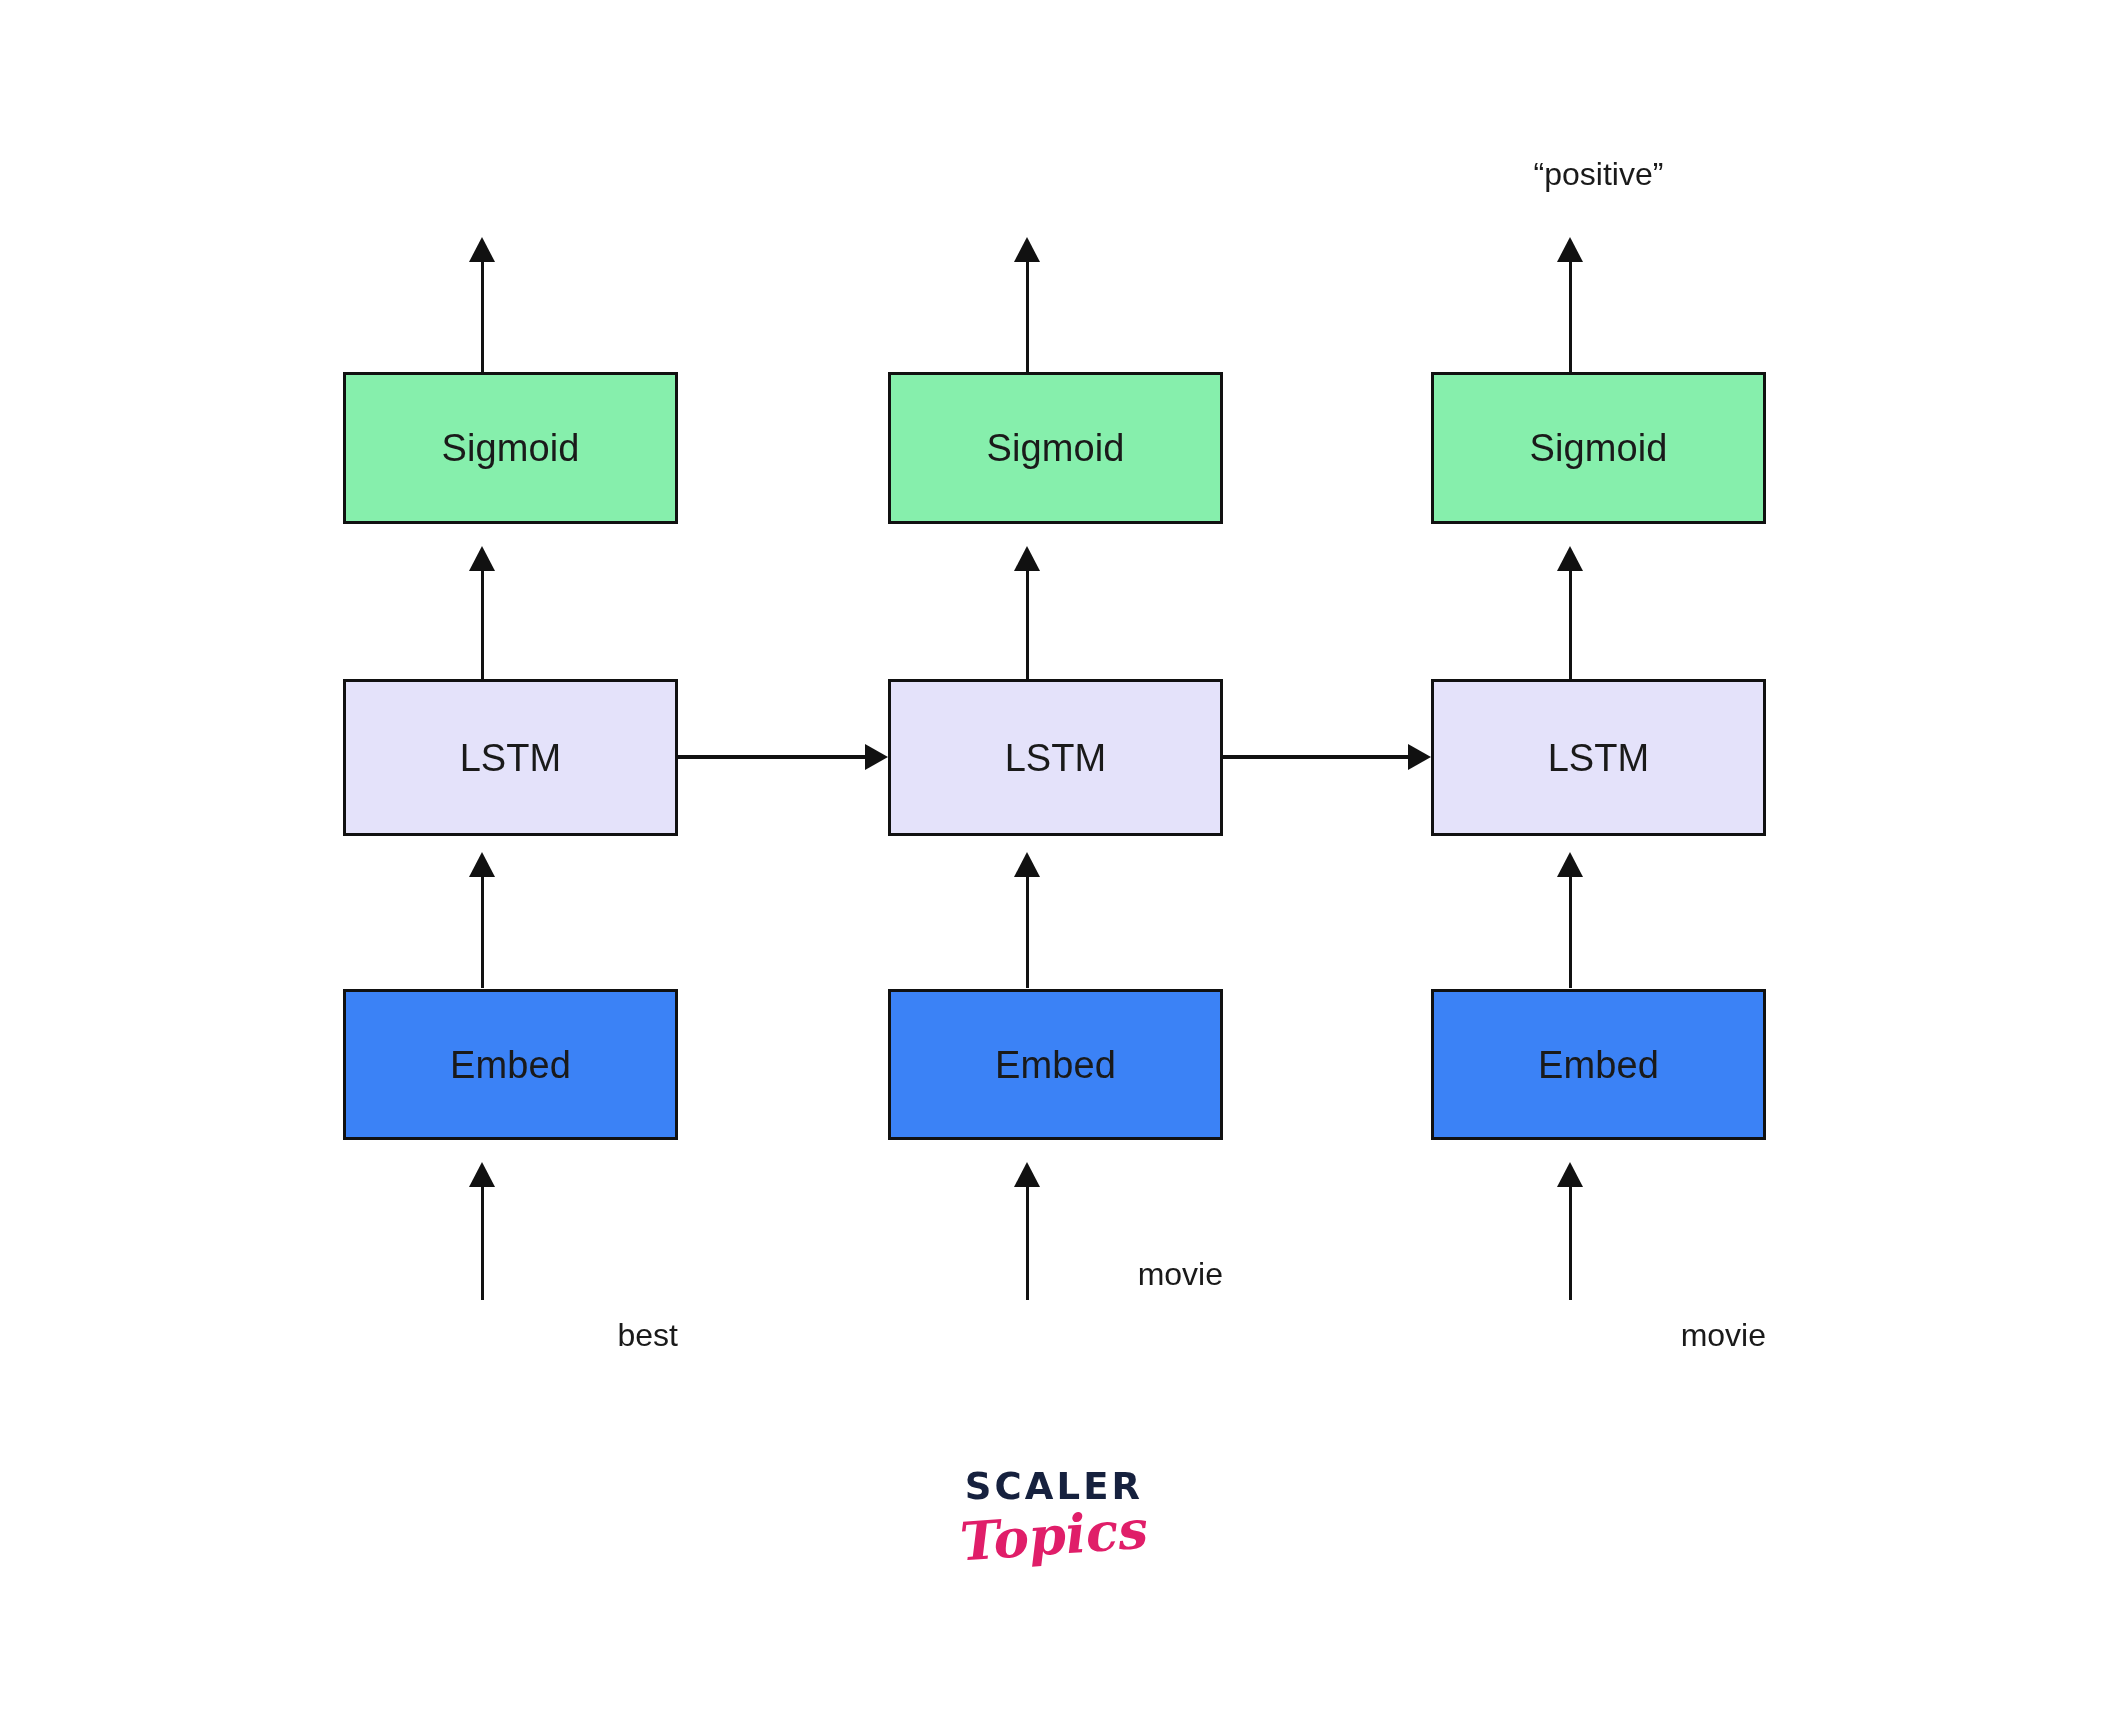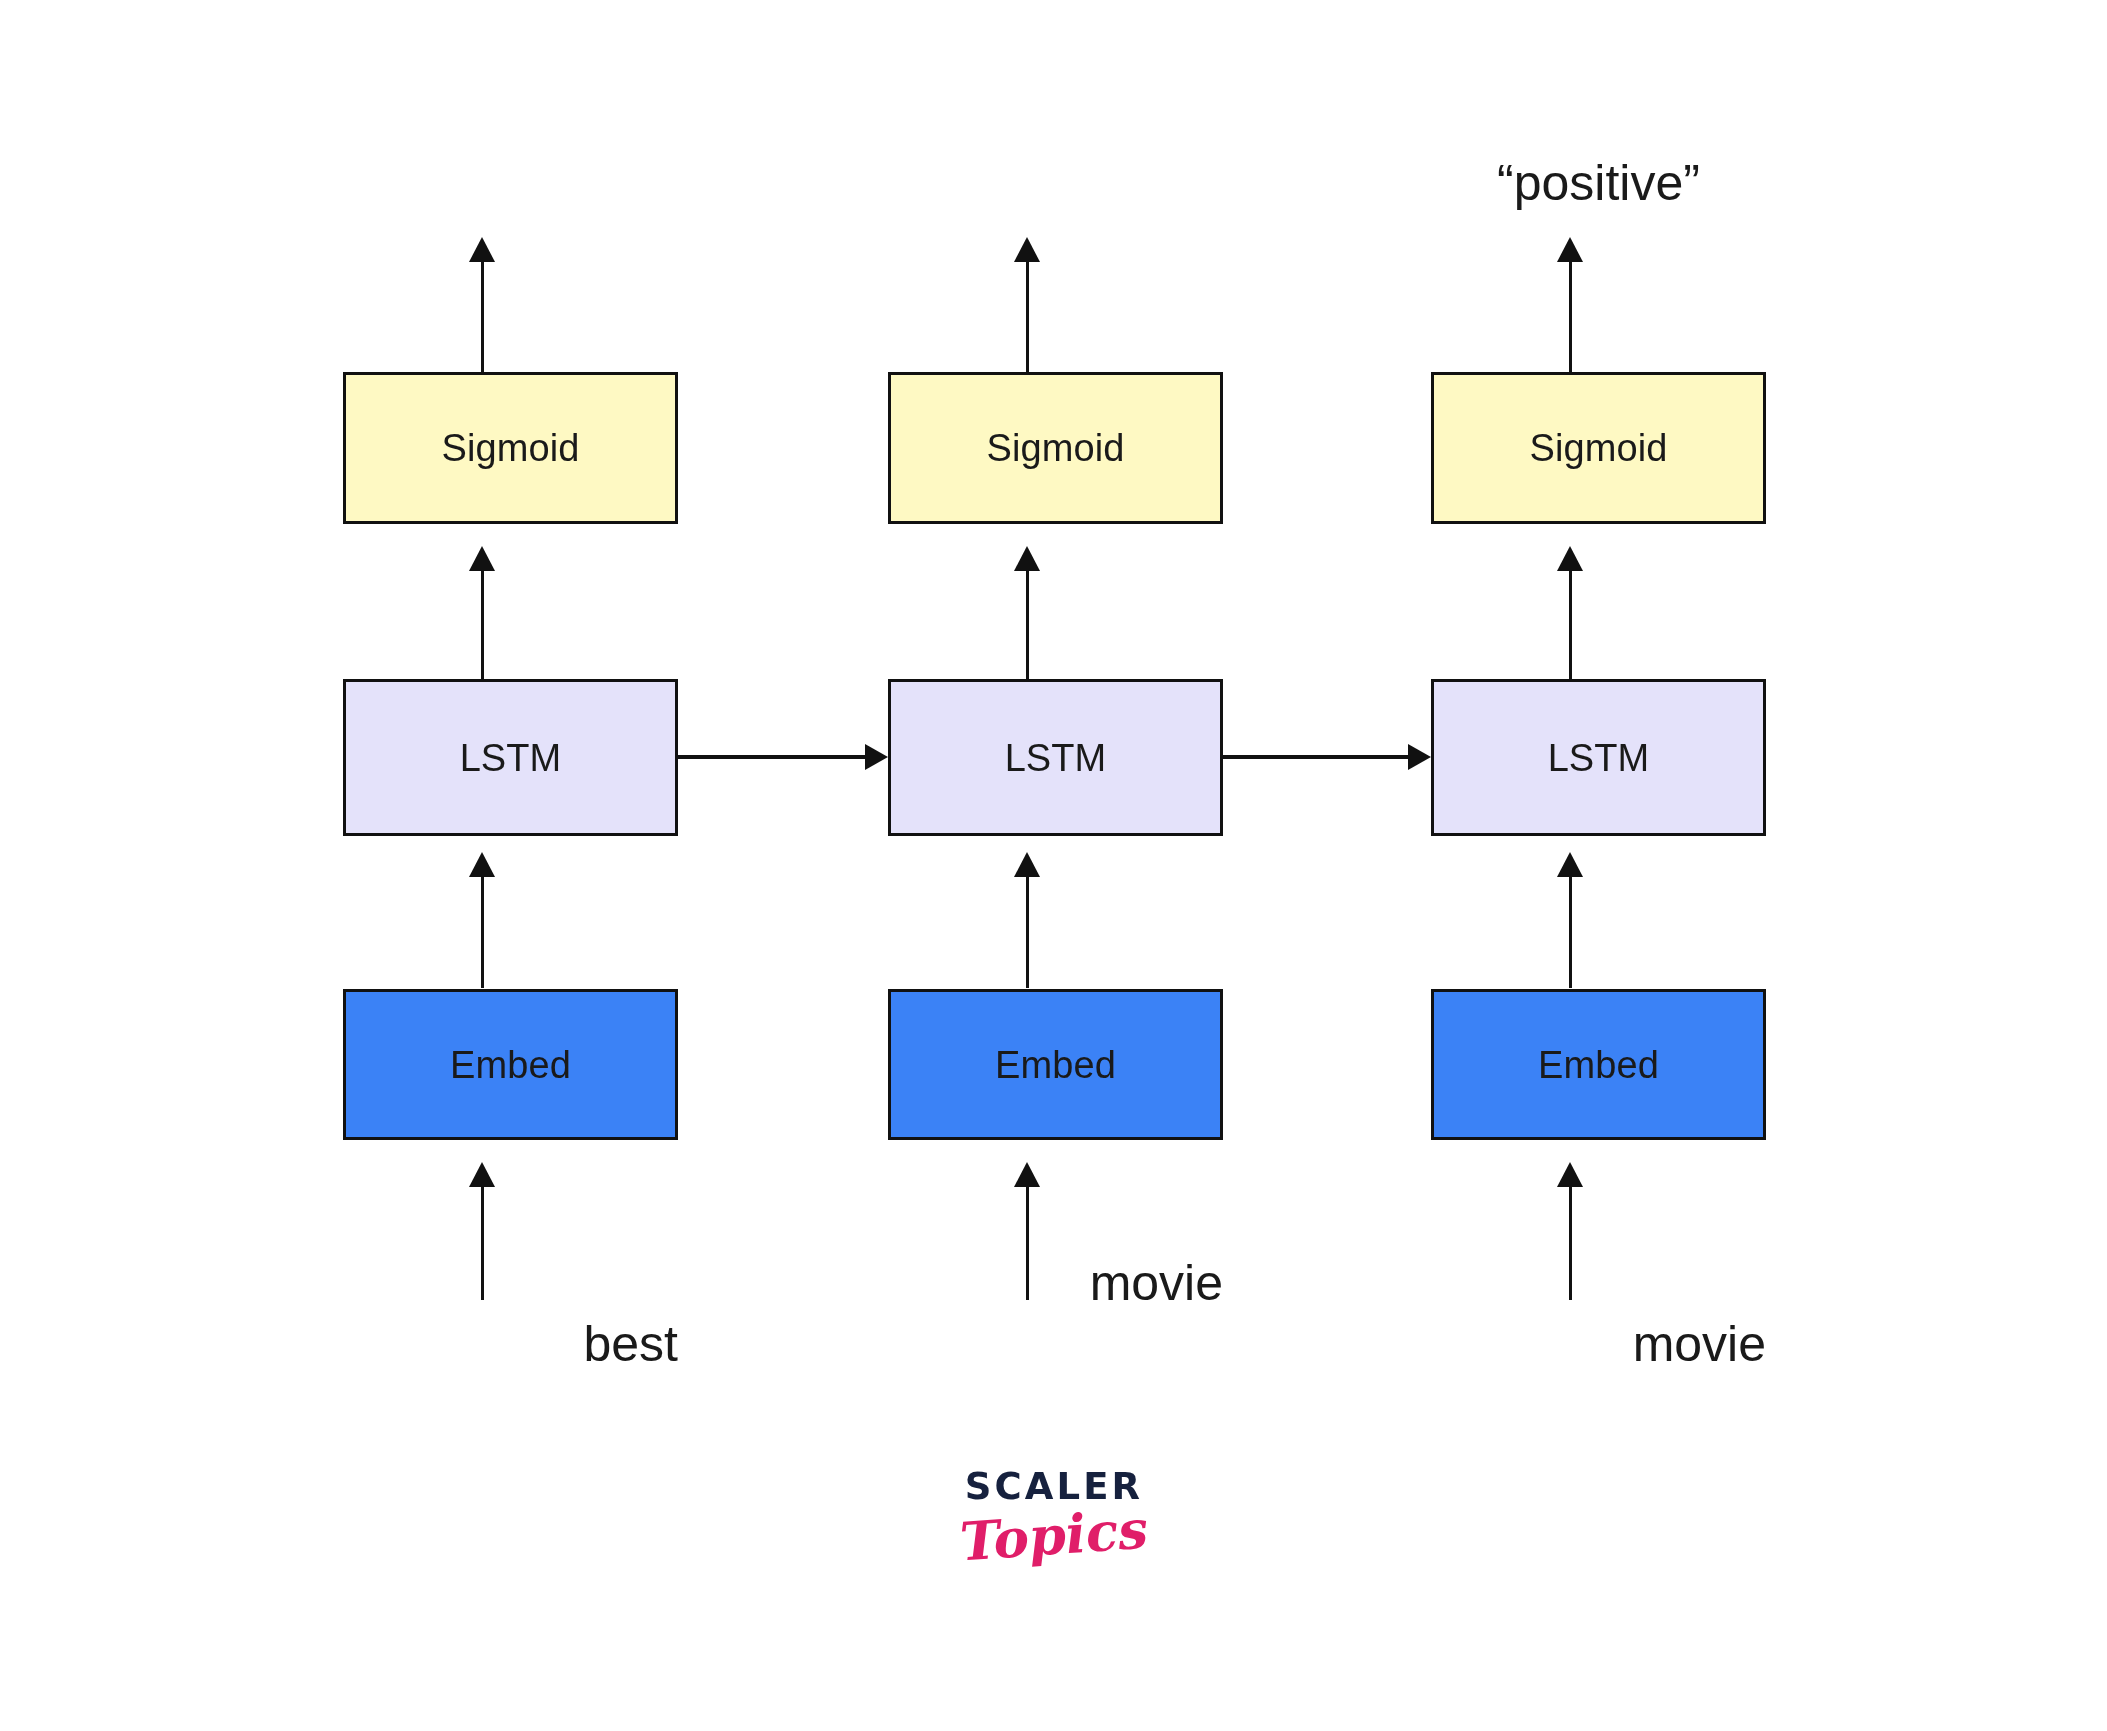--- a/index.html
+++ b/index.html
@@ -35,21 +35,21 @@
   }
   .node-label {
     font-size: 38px;
     color: #1a1a1a;
     font-weight: 400;
     letter-spacing: 0.1px;
     line-height: 1;
     white-space: nowrap;
   }
 
-  .box-sigmoid { background: #fef9c3; }
+  .box-sigmoid { background: #86efac; }
   .box-lstm    { background: #e4e2fa; }
   .box-embed   { background: #3b82f6; }
 
   
   .arrow-v {
     position: absolute;
   }
   .arrow-v .stem {
     position: absolute;
     left: 50%;
@@ -91,21 +91,21 @@
     width: 0;
     height: 0;
     border-top: 13px solid transparent;
     border-bottom: 13px solid transparent;
     border-left: 23.6px solid #111111;
   }
 
   
   .free-text {
     position: absolute;
-    font-size: 50px;
+    font-size: 32px;
     color: #1a1a1a;
     white-space: nowrap;
     line-height: 1;
   }
   .word-label {
     text-align: right;
   }
 
   
   #brand-logo {

